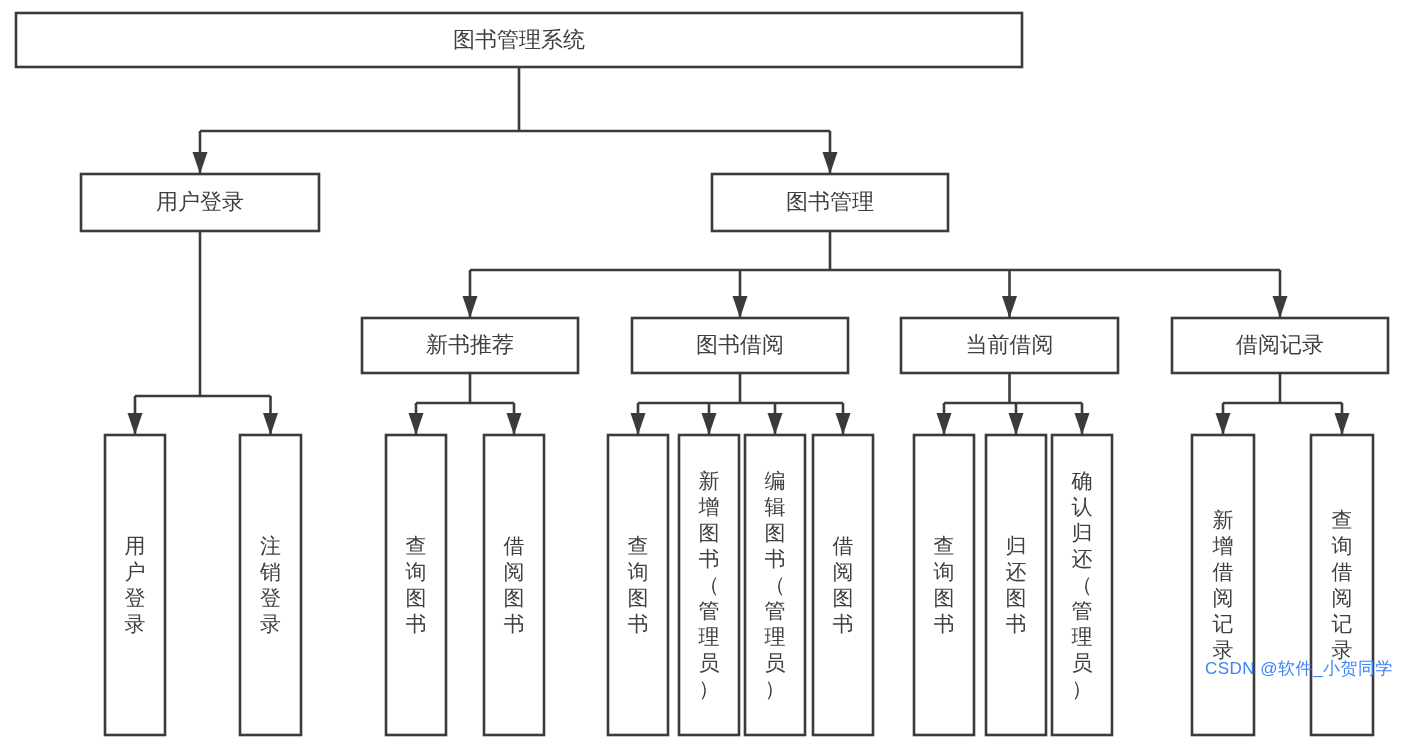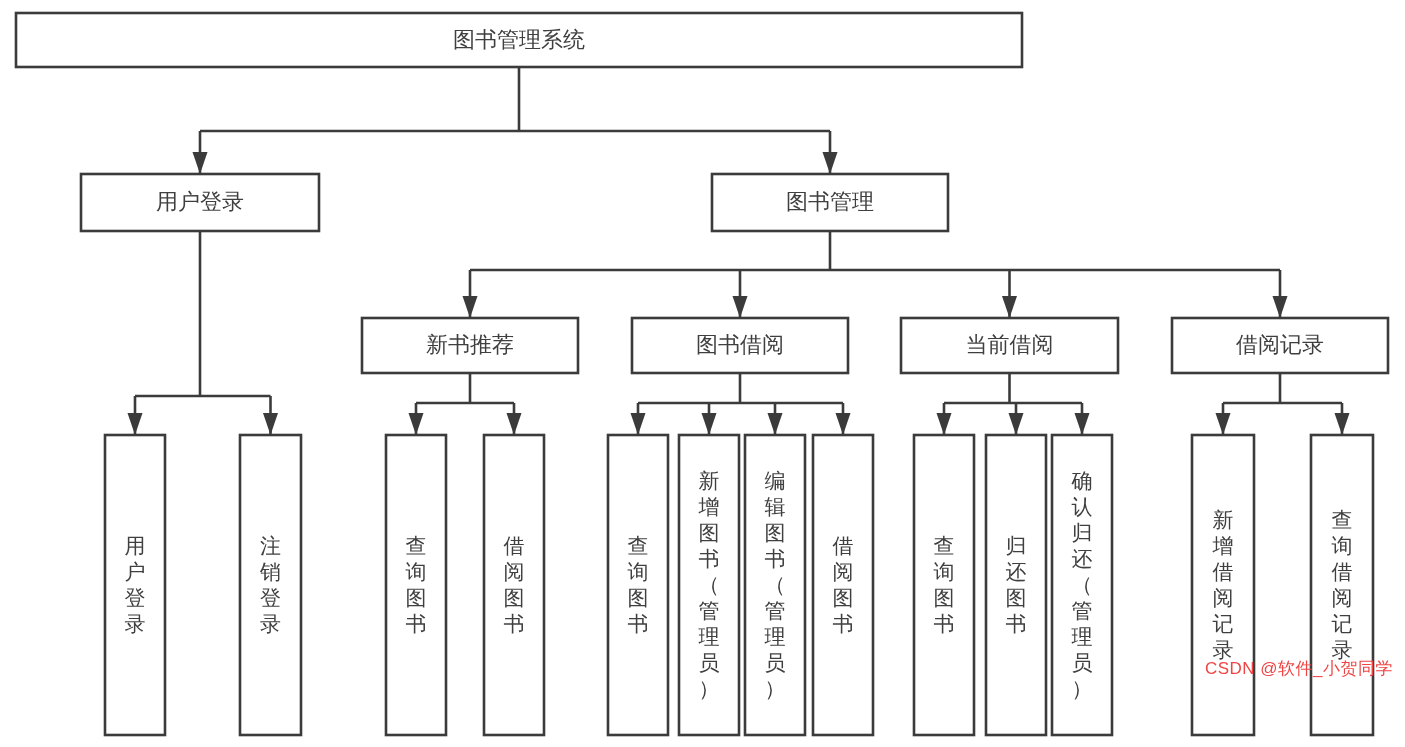--- a/index.html
+++ b/index.html
@@ -54,21 +54,21 @@
     font-family: "Liberation Sans", "DejaVu Sans", sans-serif;
     font-size: 21px;
     text-anchor: middle;
   }
   .watermark-text {
     position: absolute;
     right: 12px;
     bottom: 6px;
     font-family: "Liberation Sans", "DejaVu Sans", sans-serif;
     font-size: 17px;
-    color: #ef4444;
+    color: #3b82f6;
     letter-spacing: 0.5px;
     white-space: nowrap;
     user-select: none;
   }
 </style>
 </head>
 <body>
 
 <div id="diagram-root">
   <svg id="tree-svg" viewBox="0 0 1405 747" xmlns="http://www.w3.org/2000/svg">

